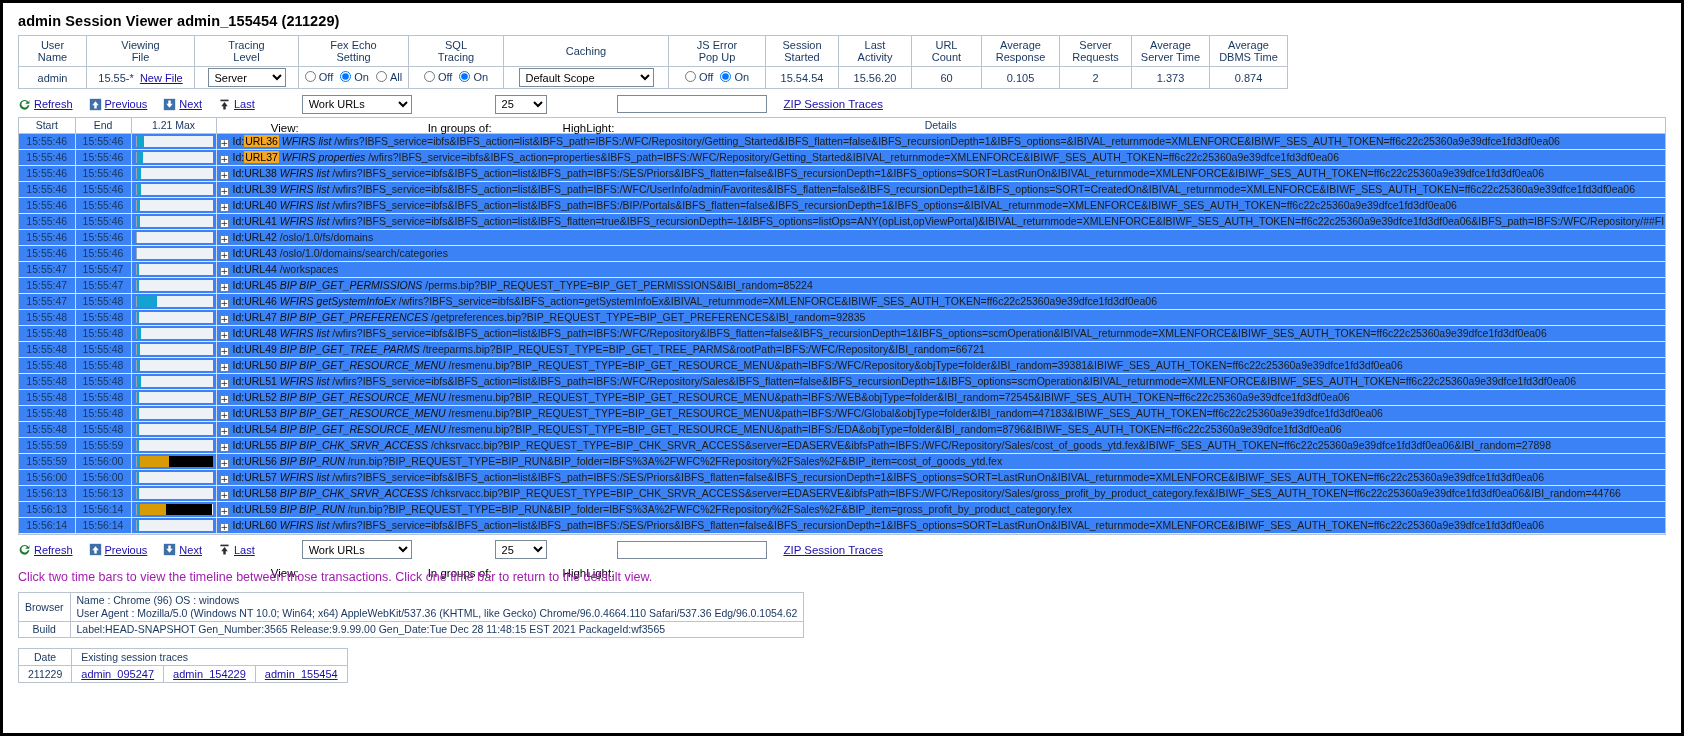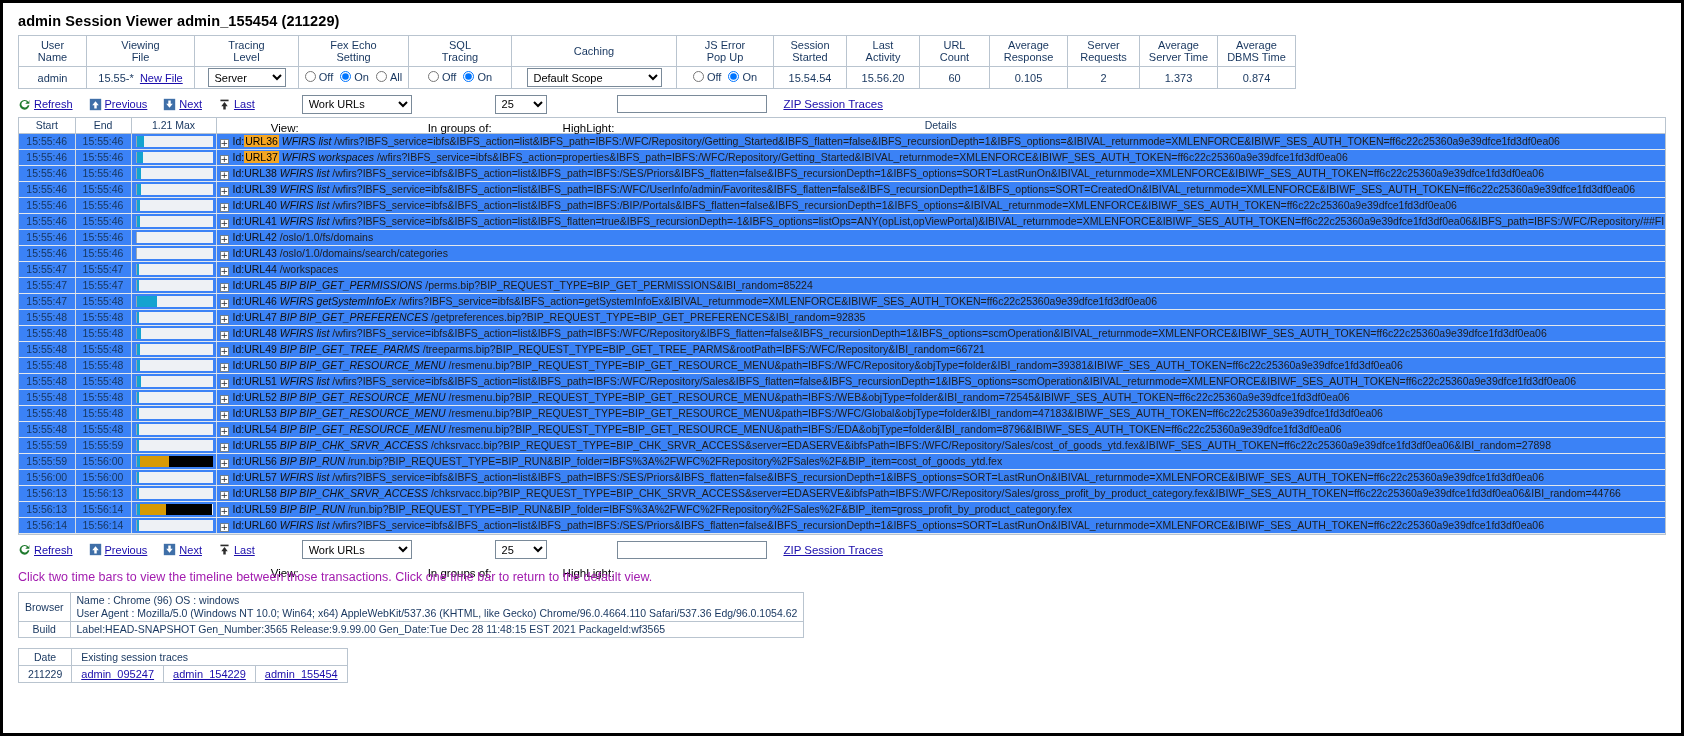--- a/index.html
+++ b/index.html
@@ -55,21 +55,21 @@
   }
   table.info td {
     height: 20px;
     color: #16355e;
     font-size: 11px;
   }
   .col-user  { width: 68px; }
   .col-view  { width: 108px; }
   .col-trace { width: 104px; }
   .col-fex   { width: 110px; }
-  .col-sql   { width: 103px; }
+  .col-sql   { width: 95px; }
   .col-cache { width: 165px; }
   .col-js    { width: 97px; }
   .col-ss    { width: 73px; }
   .col-la    { width: 73px; }
   .col-uc    { width: 70px; }
   .col-ar    { width: 78px; }
   .col-sr    { width: 72px; }
   .col-st    { width: 78px; }
   .col-dt    { width: 78px; }
 
@@ -384,21 +384,21 @@
             <td class="c-det"><span class="exp">+</span><span class="idlbl">Id:<span class="hl">URL36</span></span><span class="svc"> WFIRS list</span><span class="urltxt"> /wfirs?IBFS_service=ibfs&amp;IBFS_action=list&amp;IBFS_path=IBFS:/WFC/Repository/Getting_Started&amp;IBFS_flatten=false&amp;IBFS_recursionDepth=1&amp;IBFS_options=&amp;IBIVAL_returnmode=XMLENFORCE&amp;IBIWF_SES_AUTH_TOKEN=ff6c22c25360a9e39dfce1fd3df0ea06</span></td>
           </tr>
           <tr>
             <td class="c-start">15:55:46</td>
             <td class="c-end">15:55:46</td>
             <td class="c-bar">
               <div class="bartrack">
                 <div class="seg cyan" style="width: 6px;"></div>
               </div>
             </td>
-            <td class="c-det"><span class="exp">+</span><span class="idlbl">Id:<span class="hl">URL37</span></span><span class="svc"> WFIRS workspaces</span><span class="urltxt"> /wfirs?IBFS_service=ibfs&amp;IBFS_action=properties&amp;IBFS_path=IBFS:/WFC/Repository/Getting_Started&amp;IBIVAL_returnmode=XMLENFORCE&amp;IBIWF_SES_AUTH_TOKEN=ff6c22c25360a9e39dfce1fd3df0ea06</span></td>
+            <td class="c-det"><span class="exp">+</span><span class="idlbl">Id:<span class="hl">URL37</span></span><span class="svc"> WFIRS properties</span><span class="urltxt"> /wfirs?IBFS_service=ibfs&amp;IBFS_action=properties&amp;IBFS_path=IBFS:/WFC/Repository/Getting_Started&amp;IBIVAL_returnmode=XMLENFORCE&amp;IBIWF_SES_AUTH_TOKEN=ff6c22c25360a9e39dfce1fd3df0ea06</span></td>
           </tr>
           <tr>
             <td class="c-start">15:55:46</td>
             <td class="c-end">15:55:46</td>
             <td class="c-bar">
               <div class="bartrack">
                 <div class="seg cyan" style="width: 4px;"></div>
               </div>
             </td>
             <td class="c-det"><span class="exp">+</span><span class="idlbl">Id:<span>URL38</span></span><span class="svc"> WFIRS list</span><span class="urltxt"> /wfirs?IBFS_service=ibfs&amp;IBFS_action=list&amp;IBFS_path=IBFS:/SES/Priors&amp;IBFS_flatten=false&amp;IBFS_recursionDepth=1&amp;IBFS_options=SORT=LastRunOn&amp;IBIVAL_returnmode=XMLENFORCE&amp;IBIWF_SES_AUTH_TOKEN=ff6c22c25360a9e39dfce1fd3df0ea06</span></td>

